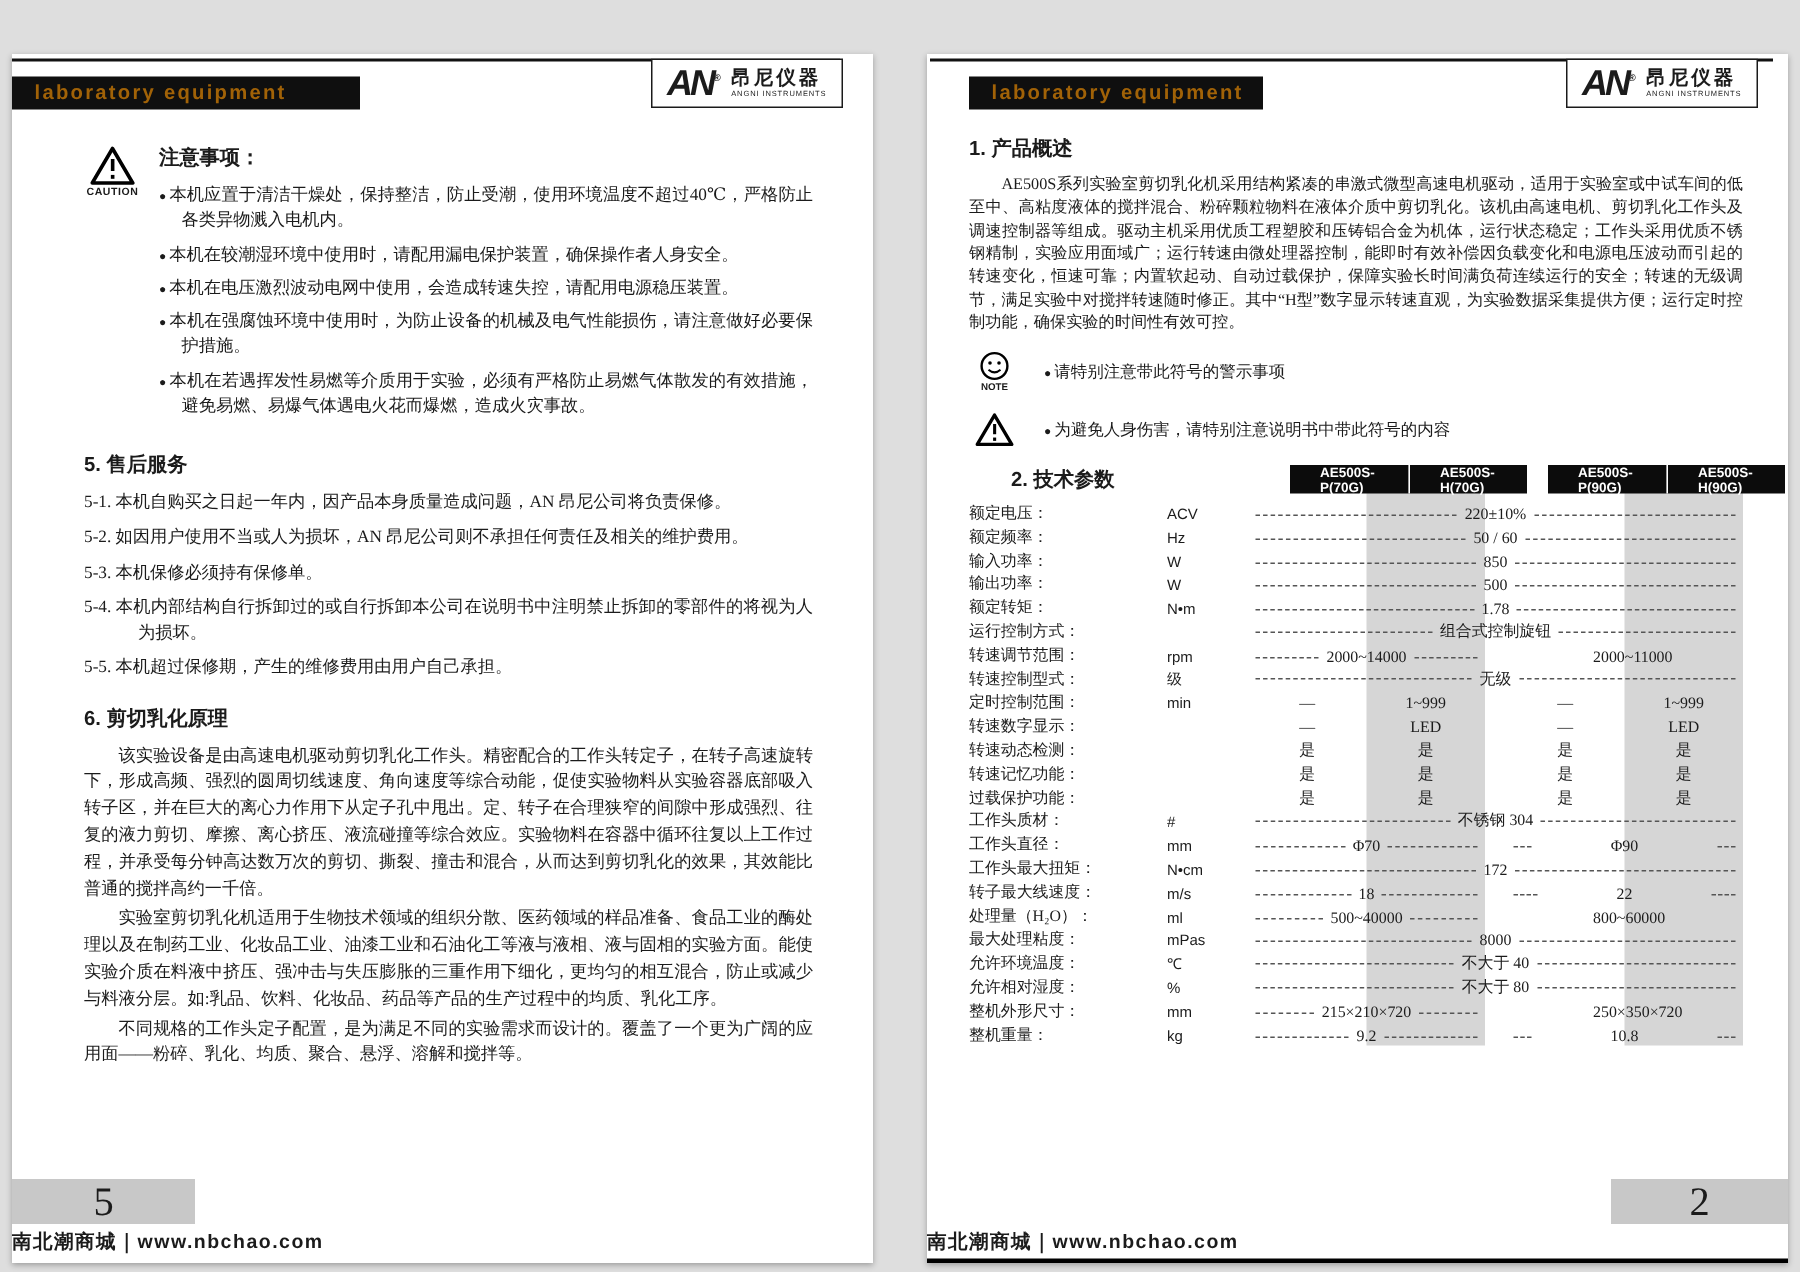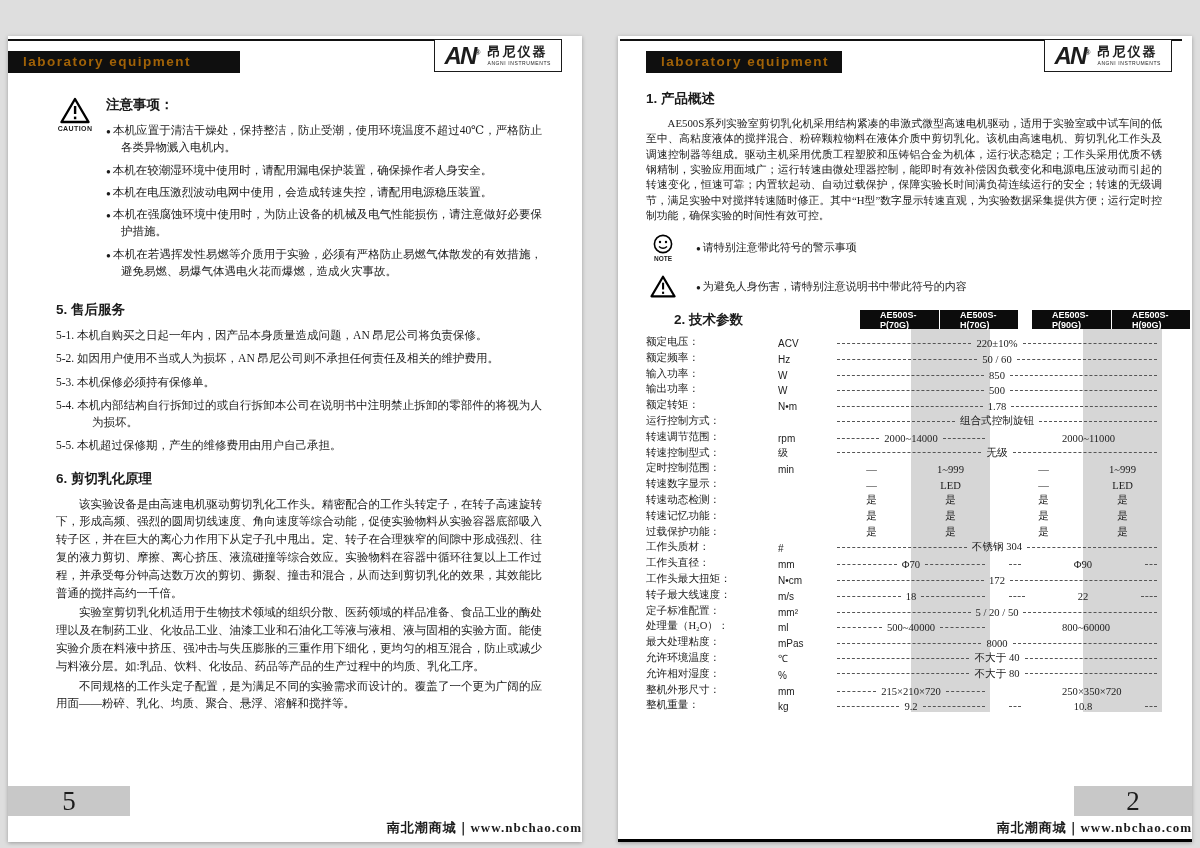--- a/index.html
+++ b/index.html
@@ -74,21 +74,21 @@
   .val-span span { white-space:nowrap; }
   .leader { flex:1; height:0; border-top:1px dashed #555; margin:0 5px; }
   .val-cell { width:79px; text-align:center; flex:none; }
   .val-cell.group-gap { margin-left:14px; }
 
   
   .pnum-band { position:absolute; bottom:26px; height:30px; background:#c8c8c8; display:flex; align-items:center; justify-content:center; }
   .band-left { left:0; width:122px; }
   .band-right { right:0; width:118px; }
   .pnum-band span { font-size:27px; }
-  .page-footer { position:absolute; bottom:5px; left:0; right:0; text-align:right; font-family:Liberation Serif, serif;
+  .page-footer { position:absolute; bottom:5px; left:0; right:0; text-align:left; font-family:Liberation Sans, sans-serif;
                  font-size:13px; font-weight:bold; letter-spacing:1px; }
   .bottom-rule { position:absolute; bottom:0; left:0; right:0; height:3px; background:#000; }
 
   svg { display:block; margin:0 auto; }
 </style>
 </head>
 <body>
 
 <div class="page left-page">
   <div class="hdr-rule"></div>
@@ -400,31 +400,20 @@
                 <i class="leader"></i>
               </div>
               <div class="val-span span-pair group-gap">
                 <i class="leader"></i>
                 <span>22</span>
                 <i class="leader"></i>
               </div>
             </div>
           </div>
           <div class="spec-row">
-            <div class="cell-label">定子标准配置：</div>
-            <div class="cell-unit">mm²</div>
-            <div class="cell-data">
-              <div class="val-span span-all">
-                <i class="leader"></i>
-                <span>5 / 20 / 50</span>
-                <i class="leader"></i>
-              </div>
-            </div>
-          </div>
-          <div class="spec-row">
             <div class="cell-label">处理量（H₂O）：</div>
             <div class="cell-unit">ml</div>
             <div class="cell-data">
               <div class="val-span span-pair">
                 <i class="leader"></i>
                 <span>500~40000</span>
                 <i class="leader"></i>
               </div>
               <div class="val-span span-pair group-gap">
                 <i class="leader"></i>

